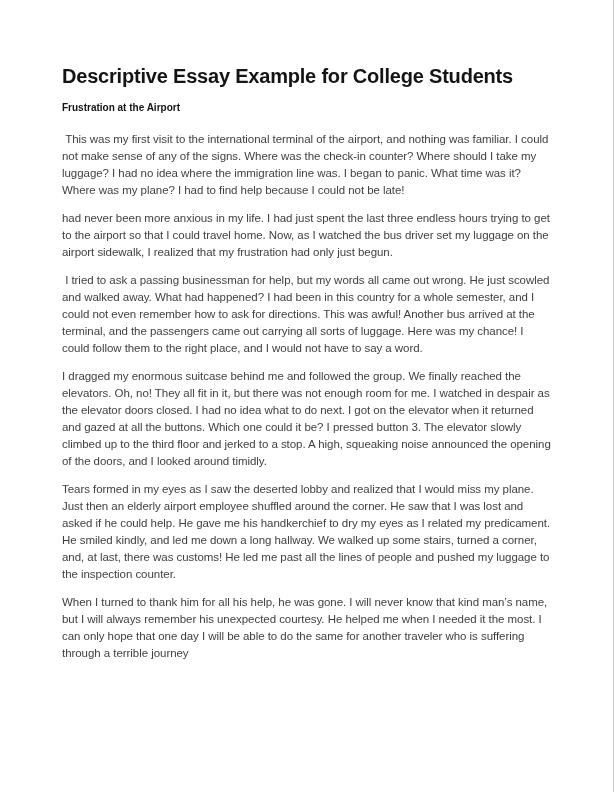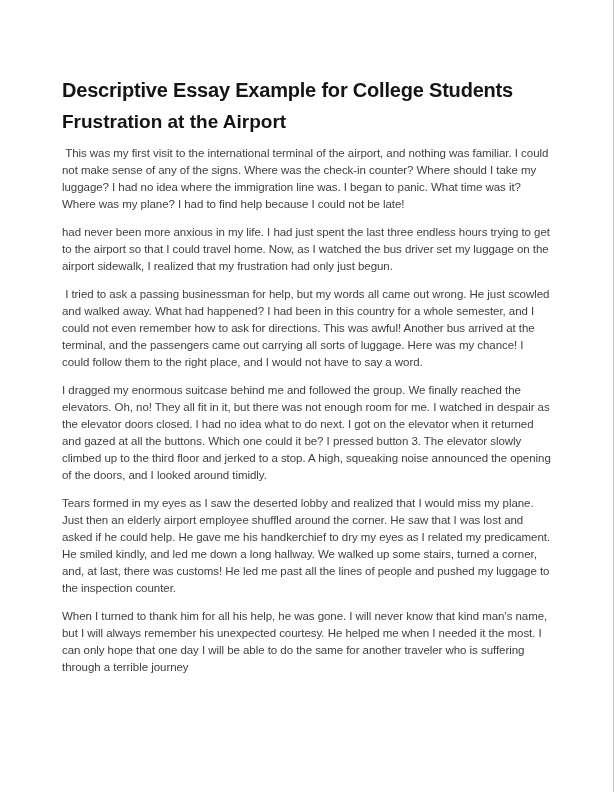--- a/index.html
+++ b/index.html
@@ -13,33 +13,33 @@
     height: 792px;
     background: #ffffff;
     border-right: 1px solid #c6c6c6;
     box-sizing: border-box;
     overflow: hidden;
     font-family: "Liberation Sans", "DejaVu Sans", sans-serif;
   }
   .content {
     position: absolute;
     left: 62px;
-    top: 78px;
+    top: 64px;
     width: 491px;
   }
   .essay-title {
     font-size: 20px;
     line-height: 24px;
     font-weight: 700;
     color: #141414;
     margin: 0 0 12px 0;
     letter-spacing: -0.2px;
   }
   .essay-heading {
-    font-size: 19px;
+    font-size: 10px;
     line-height: 16px;
     font-weight: 700;
     color: #141414;
     margin: 0 0 15px 0;
   }
   .essay-paragraph {
     font-size: 11.5px;
     line-height: 17px;
     color: #3f3f3f;
     margin: 0 0 11px 0;

